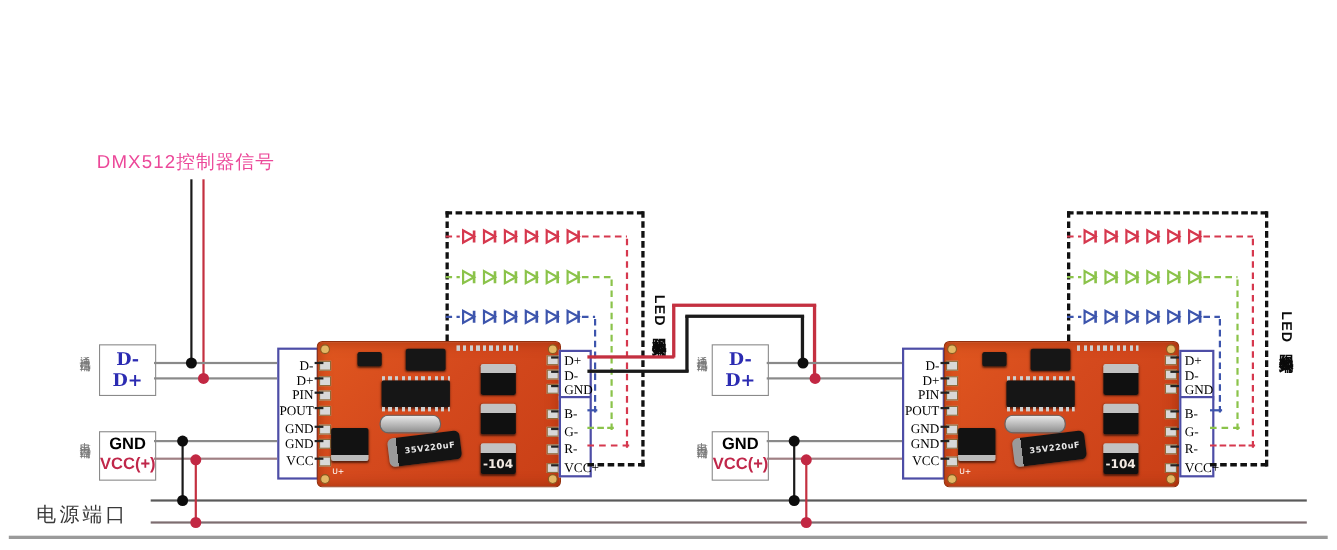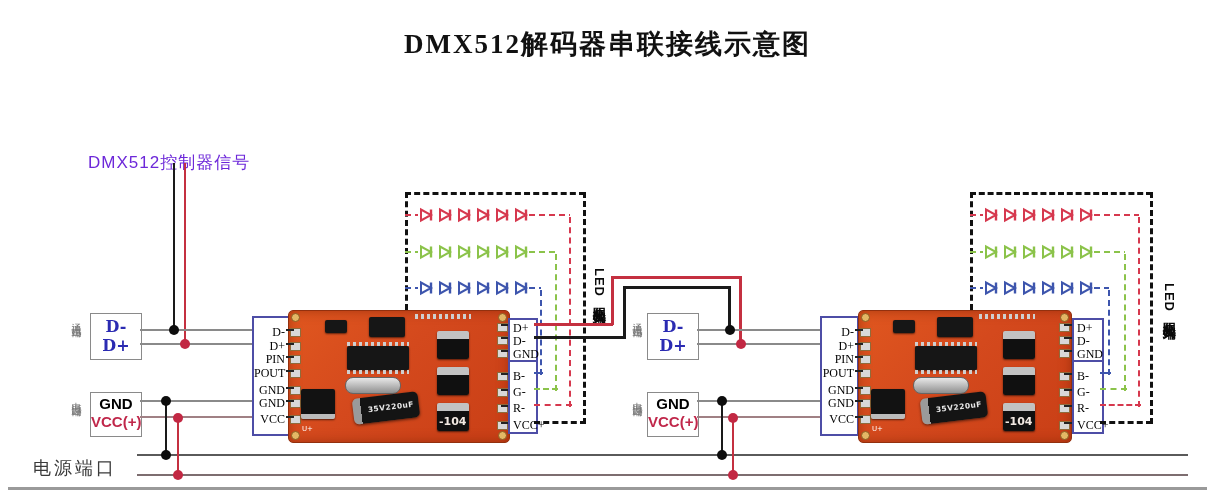--- a/index.html
+++ b/index.html
@@ -1,21 +1,21 @@
 <!DOCTYPE html>
 <html><head>
 <meta charset="utf-8">
 <style>
   html,body{margin:0;padding:0;background:#fff;}
   .canvas{position:relative;width:1215px;height:500px;background:#fff;overflow:hidden;
           font-family:"Liberation Sans",sans-serif;}
   .abs{position:absolute;}
   .title{left:0;right:0;top:26px;text-align:center;font:700 27px "Liberation Serif",serif;
          color:#111;letter-spacing:2px;}
-  .ctrl-label{left:88px;top:151px;font:17px "Liberation Sans",sans-serif;color:#6d28d9;letter-spacing:1px;}
+  .ctrl-label{left:88px;top:136px;font:17px "Liberation Sans",sans-serif;color:#ec4899;letter-spacing:1px;}
   .pwr-label{left:33px;top:456px;font:18px "Liberation Serif",serif;color:#3a3a3a;letter-spacing:3px;}
   .vtext{writing-mode:vertical-rl;text-orientation:upright;font:10px "Liberation Sans",sans-serif;
          color:#777;letter-spacing:2px;line-height:11px;}
   .vtext-bold{writing-mode:vertical-rl;text-orientation:mixed;font:700 13px "Liberation Sans",sans-serif;
          color:#0a0a0a;letter-spacing:1px;}
   .iobox{border:1.5px solid #8a8a8a;background:#fff;}
   .pinbox{border:2px solid #4d4da6;background:#fff;}
   .dsig{position:absolute;left:0;right:0;text-align:center;font:700 16px "DejaVu Serif",serif;color:#2b2bb2;height:16px;line-height:16px;}
   .gndt{position:absolute;left:0;right:0;text-align:center;font:800 15px "Liberation Sans",sans-serif;color:#000;height:16px;line-height:16px;}
   .vcct{position:absolute;left:0;right:0;text-align:center;font:700 15px "Liberation Sans",sans-serif;color:#c0274a;height:16px;line-height:16px;}
@@ -60,21 +60,20 @@
 
   <svg width="0" height="0" style="position:absolute">
     <defs>
       <g id="diode">
         <path d="M0,-5.5 L0,5.5 L10,0 Z" fill="none" stroke-width="2"></path>
         <line x1="10" y1="-5.5" x2="10" y2="5.5" stroke-width="2.4"></line>
       </g>
     </defs>
   </svg>
 
-  <div class="abs title">DMX512解码器串联接线示意图</div>
   <div class="abs ctrl-label">DMX512控制器信号</div>
   <div class="abs pwr-label">电源端口</div>
 
   <div class="abs wk" style="left:137px;top:454px;width:1051px;height:2px;background:#5a5a5a"></div>
   <div class="abs wk" style="left:137px;top:474px;width:1051px;height:2px;background:#7d6d70"></div>
   <div class="abs wk" style="left:8px;top:487px;width:1199px;height:3px;background:#9a9a9a"></div>
 
   <div class="abs wk" style="left:173px;top:163px;width:2px;height:168px"></div>
   <div class="abs wr" style="left:184px;top:163px;width:2px;height:182px"></div>
 

